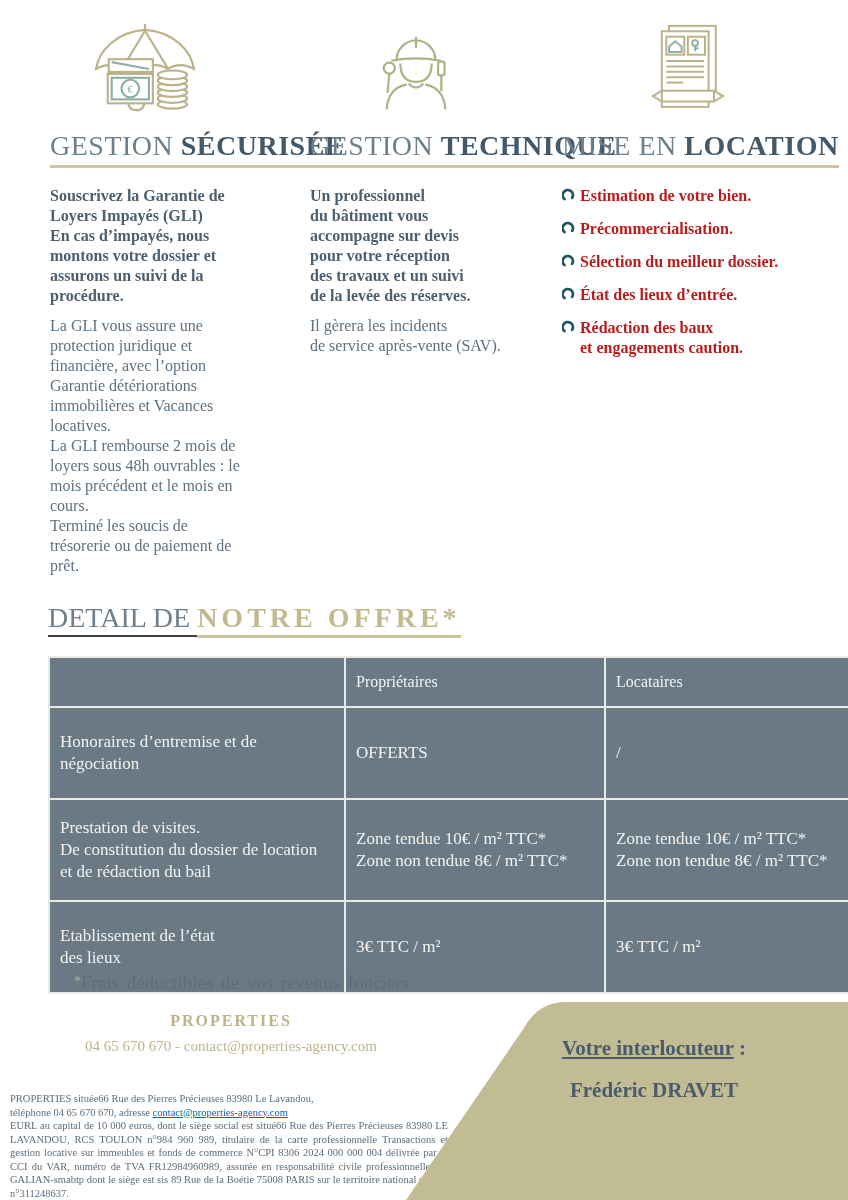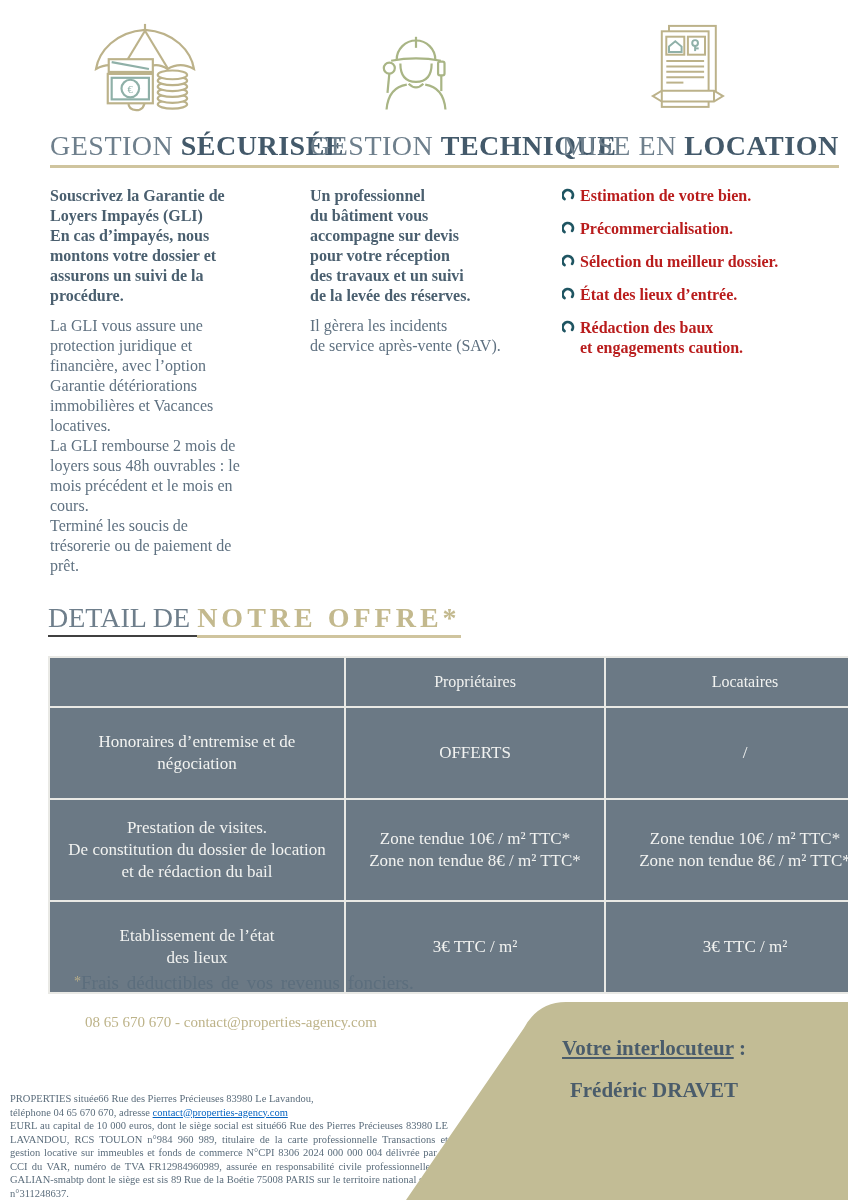--- a/index.html
+++ b/index.html
@@ -30,21 +30,21 @@
   .offer-heading{position:absolute;top:602px;left:48px;font-size:28px;white-space:nowrap;}
   .offer-heading .grey{color:#6e7e8b;border-bottom:2px solid #404040;padding-bottom:2px;}
   .offer-heading .gold{color:#c3b98e;font-weight:bold;letter-spacing:4px;border-bottom:3px solid #cfc49e;padding-bottom:2px;}
   
   .offer-table{
     position:absolute;top:656px;left:48px;width:770px;border-collapse:collapse;
     table-layout:fixed;
   }
   .offer-table td{
     background:#6b7985;border:2px solid #e9e9e5;color:#f2f3f1;
-    text-align:center;vertical-align:middle;font-size:17px;line-height:22px;
+    text-align:left;vertical-align:middle;font-size:17px;line-height:22px;
     white-space:pre-line;padding:4px 10px;
   }
   .offer-table .c1{width:274px;}
   .offer-table .c2{width:238px;}
   .offer-table .c3{width:258px;}
   .offer-table tr.hdr td{height:40px;font-size:16px;}
   .offer-table tr.r1 td{height:82px;}
   .offer-table tr.r2 td{height:92px;}
   .offer-table tr.r3 td{height:82px;}
   
@@ -232,21 +232,22 @@
       <td class="c3">3€ TTC / m²</td>
     </tr>
   </tbody>
     </table>
 
   <div class="footnote">
     <span class="star">*</span><span>Frais déductibles de vos revenus fonciers.</span>
   </div>
 
   <div class="agency">
-    <div class="line">08 65 670 670 -  contact@properties-agency.com</div>
+    <div class="name">PROPERTIES</div>
+    <div class="line">04 65 670 670 -  contact@properties-agency.com</div>
   </div>
 
   <div class="legal">
     <span>PROPERTIES située66 Rue des Pierres Précieuses 83980 Le Lavandou,</span><br>
     <span>téléphone 04 65 670 670, adresse </span><a href="#">contact@properties-agency.com</a><br>
     <span>EURL au capital de 10 000 euros, dont le siège social est situé66 Rue des Pierres Précieuses 83980 LE LAVANDOU, RCS TOULON n°984 960 989, titulaire de la carte professionnelle Transactions et gestion locative sur immeubles et fonds de commerce N°CPI 8306 2024 000 000 004 délivrée par la CCI du VAR, numéro de TVA FR12984960989, assurée en responsabilité civile professionnelle par GALIAN-smabtp dont le siège est sis 89 Rue de la Boétie 75008 PARIS sur le territoire national sous le n°311248637.</span>
   </div>
 
   <div class="panel">
     <svg class="shape" width="848" height="198" viewBox="0 0 848 198">

